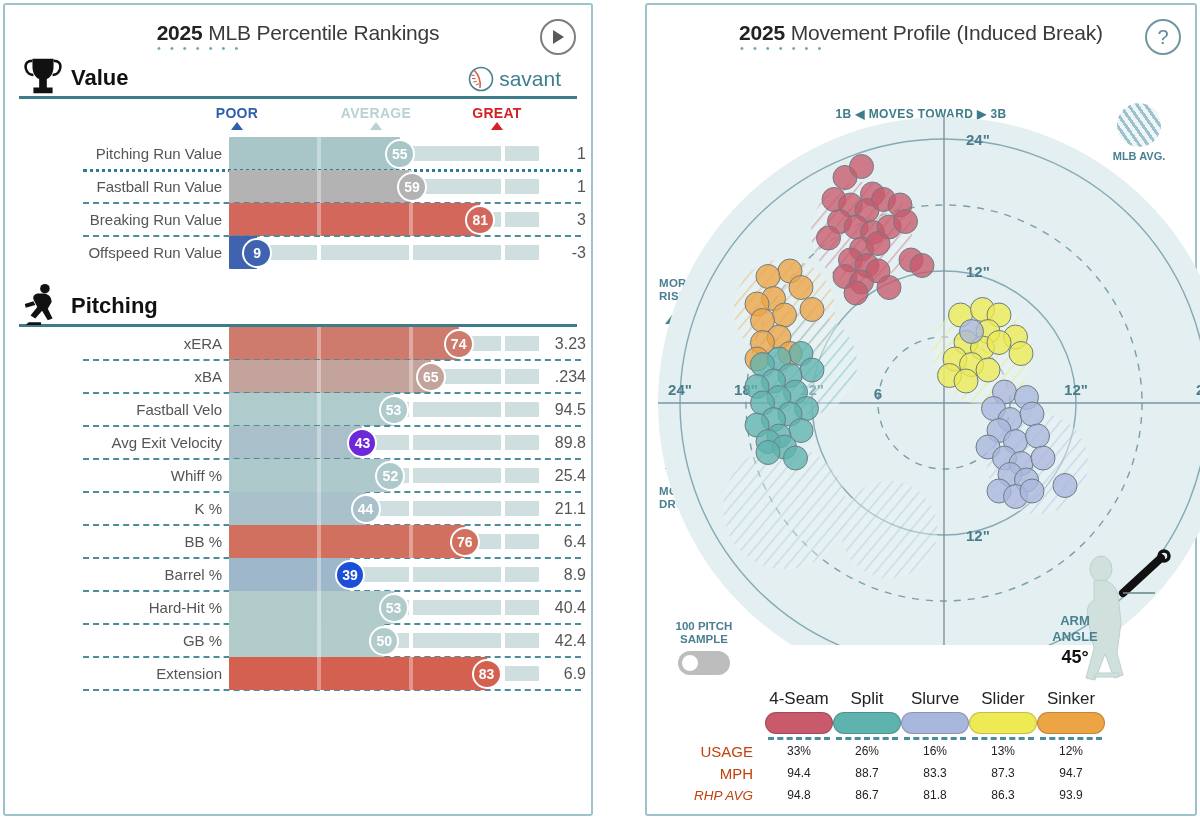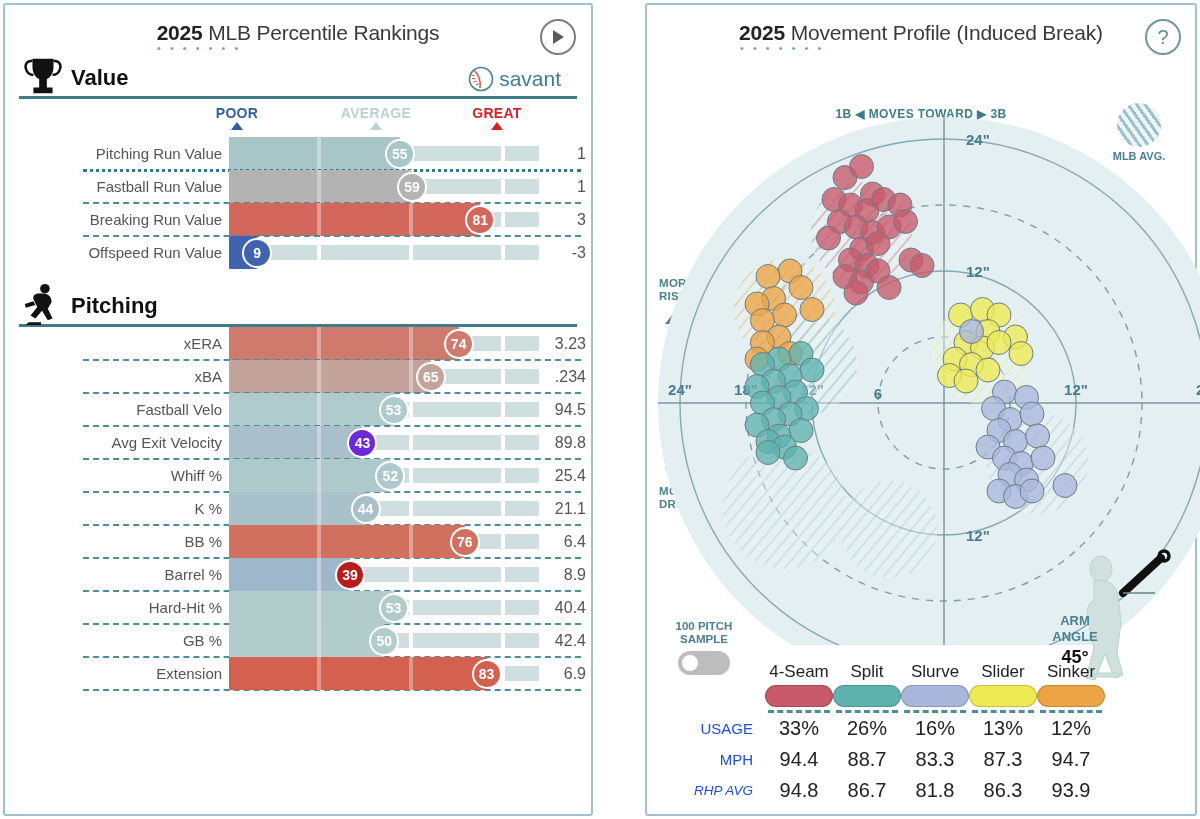--- a/index.html
+++ b/index.html
@@ -179,26 +179,26 @@
   .arm-txt .t1 { font-size: 13px; color: #4a8090; font-weight: bold; line-height: 16px; }
   .arm-txt .t2 { font-size: 18px; color: #111; font-weight: bold; margin-top: 2px; }
 
   
   .ptable {
     position: absolute; bottom: 8px; left: 8px; right: 8px;
     border-collapse: collapse;
   }
   .ptable td, .ptable th { text-align: center; }
   .ptable .rowlab {
-    text-align: right; font-size: 15px; color: #1d4ed8;
+    text-align: right; font-size: 15px; color: #c2410c;
     padding-right: 12px; width: 110px; white-space: nowrap;
   }
   .ptable .rowlab.ital { font-style: italic; font-size: 13.5px; }
   .ptable th.pname { font-size: 17px; color: #222; padding-bottom: 3px; font-weight: normal; }
-  .ptable td.pval { font-size: 20px; color: #222; padding: 4px 0; }
+  .ptable td.pval { font-size: 12px; color: #222; padding: 4px 0; }
   .pill { width: 68px; height: 22px; border-radius: 11px; margin: 0 auto; }
   .pdash {
     width: 62px; margin: 3px auto 0 auto; height: 0;
     border-top: 3px dashed #4b8d9b;
   }
 </style>
 </head>
 <body>
 
 <div class="app">
@@ -365,21 +365,21 @@
             <div class="bub" style="left: 76%; background: rgb(210, 112, 95);">76</div>
           </div>
           <div class="val">6.4</div>
         </div>
         <div class="rowsep" style="top: 263px;"></div>
         <div class="prow">
           <div class="name">Barrel %</div>
           <div class="barwrap">
             <div class="track"></div>
             <div class="fill" style="width: 39%; background: rgb(159, 183, 203);"></div>
-            <div class="bub" style="left: 39%; background: #b91c1c;">39</div>
+            <div class="bub" style="left: 39%; background: #1d4ed8;">39</div>
           </div>
           <div class="val">8.9</div>
         </div>
         <div class="rowsep" style="top: 296px;"></div>
         <div class="prow">
           <div class="name">Hard-Hit %</div>
           <div class="barwrap">
             <div class="track"></div>
             <div class="fill" style="width: 53%; background: rgb(177, 203, 203);"></div>
             <div class="bub" style="left: 53%; background: rgb(177, 203, 203);">53</div>

